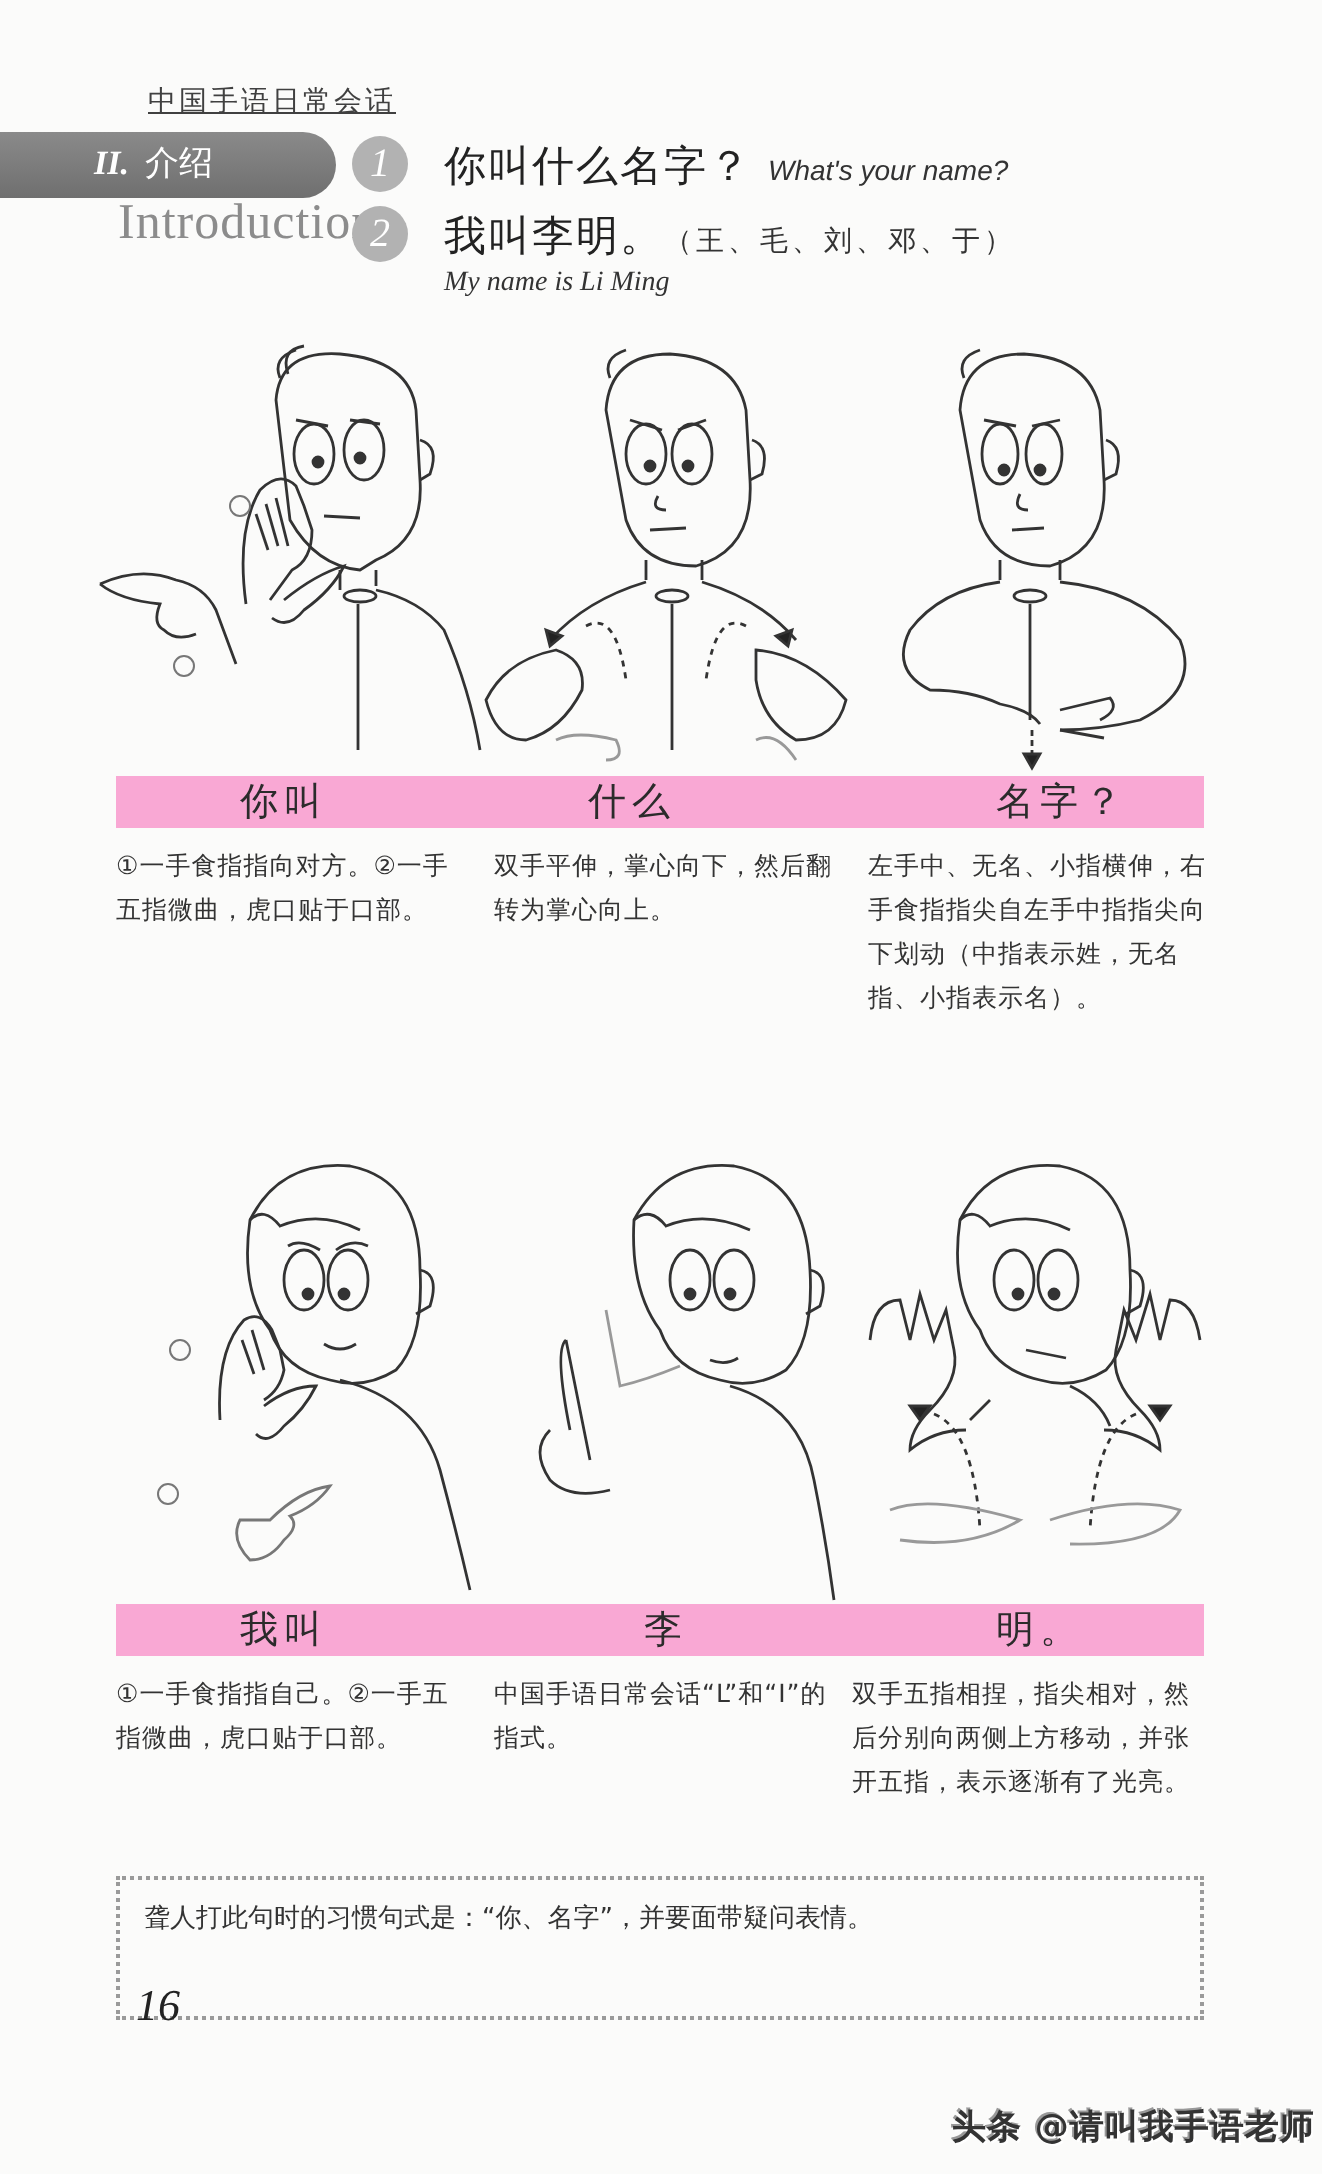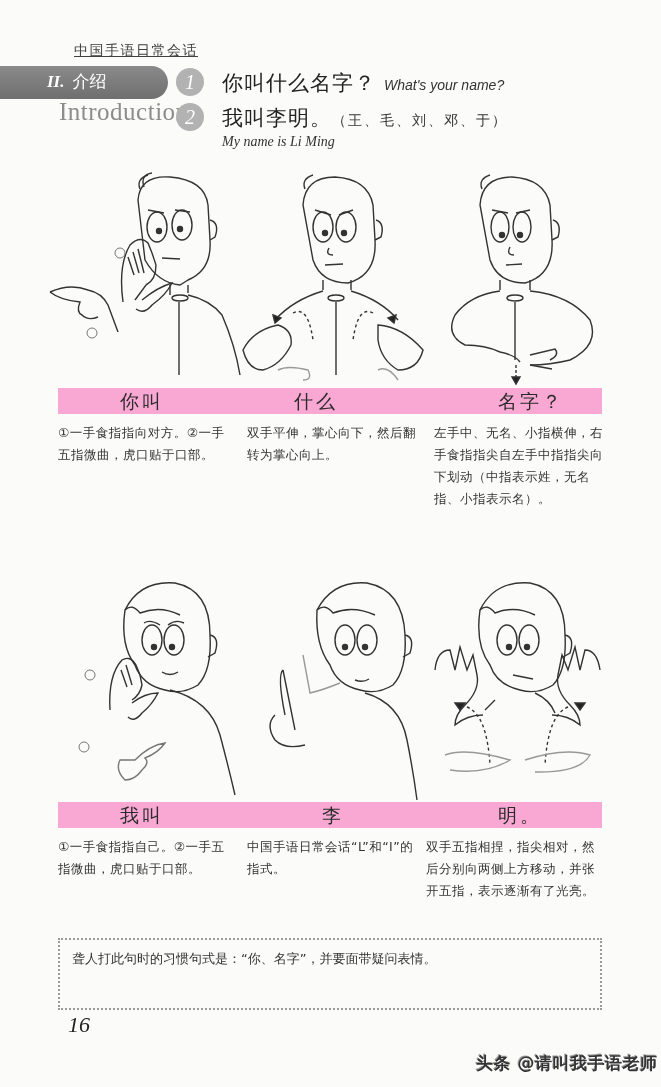--- a/index.html
+++ b/index.html
@@ -27,21 +27,21 @@
   .illus { position: absolute; }
   .illus svg { width: 100%; height: 100%; overflow: visible; }
 
   .label-bar { position: absolute; left: 58px; width: 544px; height: 26px; background: #f9a8d4; }
   .label-bar .lbl { position: absolute; top: 0; font-family: "DejaVu Serif", serif; font-size: 19px; line-height: 26px; color: #2b2b2b; letter-spacing: 3px; }
 
   .desc { position: absolute; font-size: 12.5px; line-height: 22px; color: #333; letter-spacing: 0.5px; }
 
   .note-box { position: absolute; left: 58px; top: 938px; width: 544px; height: 72px;
     border: 2px dotted #9a9a9a; padding: 10px 12px; font-size: 13px; color: #333; }
-  .page-num { position: absolute; left: 68px; top: 1012px; font-family: "Liberation Serif", serif; font-style: italic; font-size: 22px; color: #222; }
+  .page-num { position: absolute; left: 68px; top: 990px; font-family: "Liberation Serif", serif; font-style: italic; font-size: 22px; color: #222; }
   .watermark { position: absolute; left: 476px; top: 1052px; font-size: 17px; color: #333; font-weight: bold;
     text-shadow: 1px 1px 0 #fff, -1px -1px 0 #999; letter-spacing: 0.5px; }
 </style>
 </head>
 <body>
 
 <div class="book-title">中国手语日常会话</div>
 
 <div class="section-tab">
   <span><b>II.</b><b class="cn">介绍</b></span>

